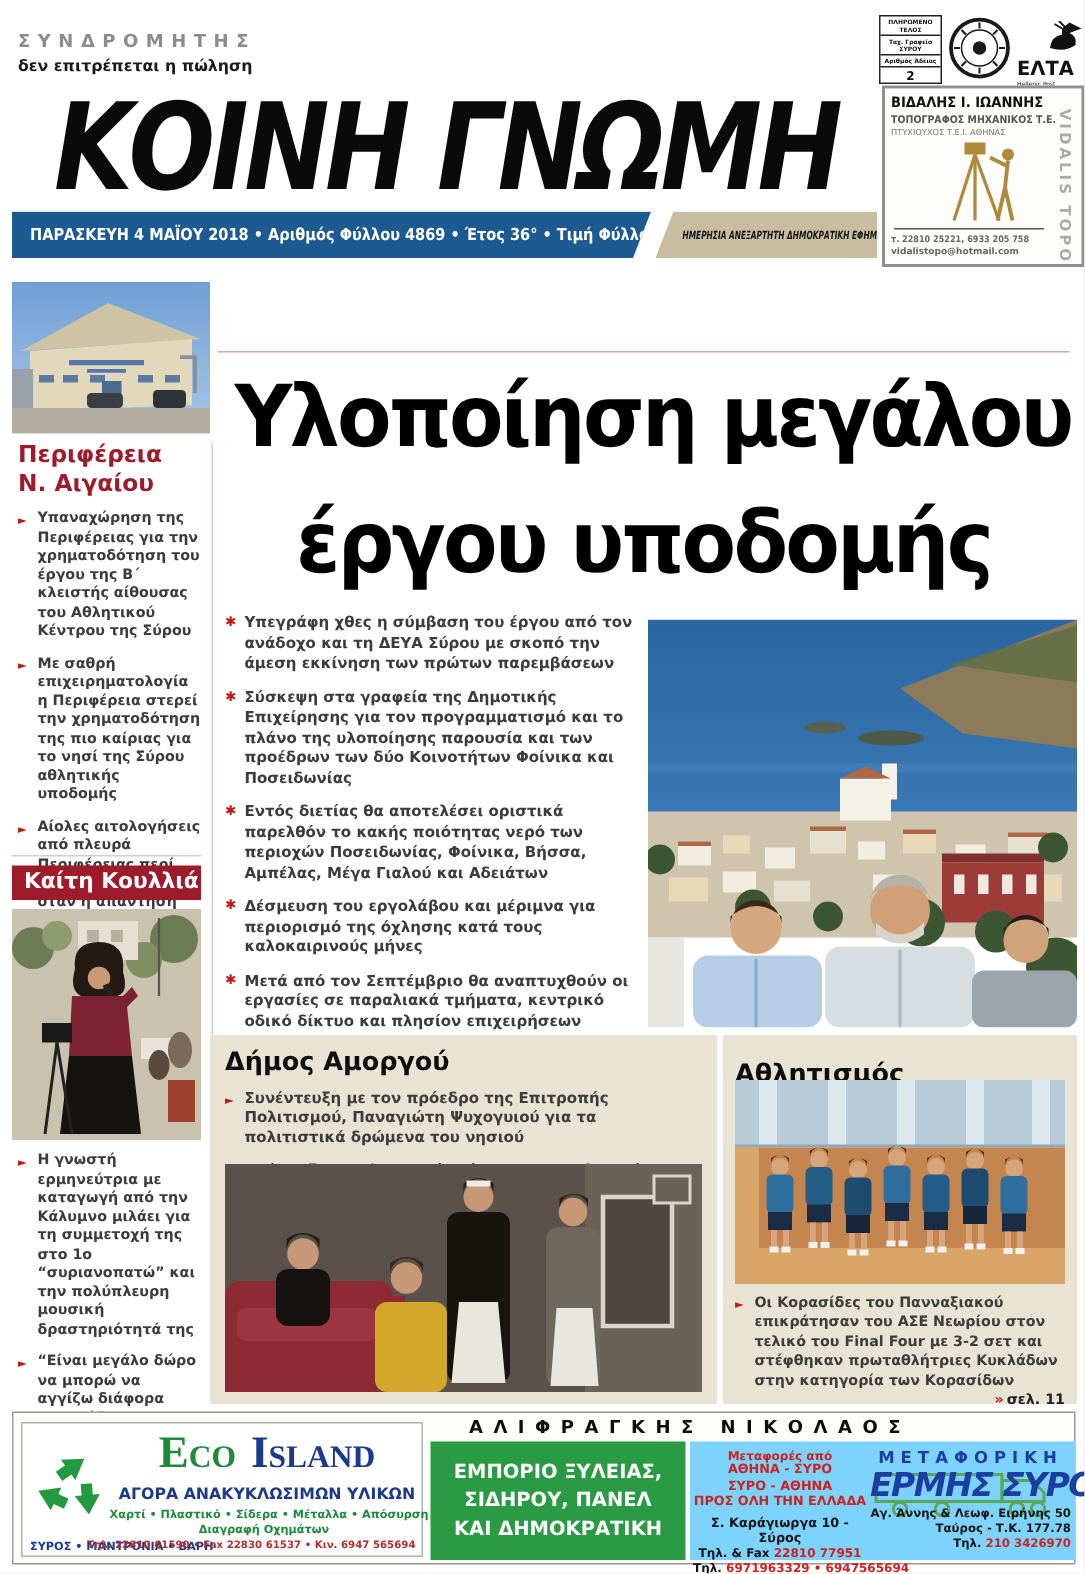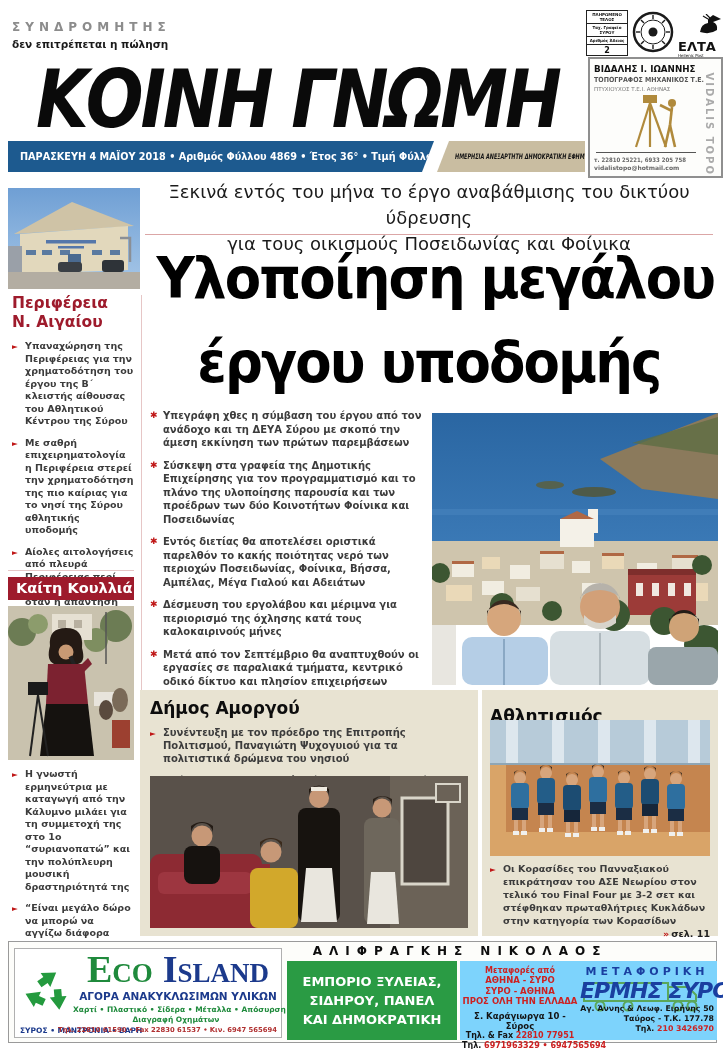--- a/index.html
+++ b/index.html
@@ -82,21 +82,21 @@
   .sports-box{left:482px;top:690px;width:236px;height:246px;background:#e8e3d2;box-sizing:border-box;padding:16px 8px;}
   .sports-photo{position:absolute;left:8px;top:30px;width:220px;height:136px;}
   .sports-bullets{position:absolute;left:8px;top:172px;width:220px;font-size:9.5px;line-height:13px;}
 
   
   .footer-box{left:8px;top:941px;width:709px;height:102px;border:1px solid #9a9a9a;background:#fdfdfa;box-sizing:border-box;}
   .banner-title{left:250px;top:944px;width:420px;text-align:center;font-size:12px;font-weight:bold;
                 color:#0d0d0d;letter-spacing:7px;white-space:nowrap;}
   .eco{left:14px;top:948px;width:268px;height:90px;background:#fff;border:1px solid #b0b0b0;box-sizing:border-box;}
   .eco-brand{position:absolute;left:62px;top:2px;width:202px;text-align:center;
-             font-family:"Liberation Serif",serif;font-weight:bold;font-size:38px;line-height:36px;font-variant:small-caps;}
+             font-family:"Liberation Serif",serif;font-weight:bold;font-size:30px;line-height:36px;font-variant:small-caps;}
   .eco-w1{color:#1f8a3c;margin-right:10px;}
   .eco-w2{color:#1c3a8c;}
   .eco-head{position:absolute;left:62px;top:41px;width:202px;text-align:center;font-size:10.5px;font-weight:bold;color:#1c3a8c;white-space:nowrap;}
   .eco-mat{position:absolute;left:58px;top:56px;width:206px;text-align:center;font-size:7.5px;font-weight:bold;color:#1f8a3c;white-space:nowrap;}
   .eco-mat2{position:absolute;left:58px;top:66px;width:206px;text-align:center;font-size:7.5px;font-weight:bold;color:#1f8a3c;}
   .eco-loc{position:absolute;left:5px;top:77px;font-size:7.5px;font-weight:bold;color:#1c3a8c;white-space:nowrap;}
   .eco-phones{position:absolute;right:4px;top:77px;font-size:6.8px;font-weight:bold;color:#b03030;white-space:nowrap;}
   .eco-recycle{position:absolute;left:4px;top:14px;width:56px;height:58px;}
 
   .timber{left:287px;top:961px;width:170px;height:79px;background:#2a9b44;color:#fff;text-align:center;
@@ -182,24 +182,20 @@
     <div class="abs vid-mail">vidalistopo@hotmail.com</div>
   </div>
 
   <div class="abs datebar-blue">
     <span class="in">ΠΑΡΑΣΚΕΥΗ 4 ΜΑΪΟΥ 2018 • Αριθμός Φύλλου 4869 • Έτος 36° • Τιμή Φύλλου 0,50€</span>
   </div>
   <div class="abs datebar-tan">
     <span class="in">ΗΜΕΡΗΣΙΑ ΑΝΕΞΑΡΤΗΤΗ ΔΗΜΟΚΡΑΤΙΚΗ ΕΦΗΜΕΡΙΔΑ ΤΩΝ ΚΥΚΛΑΔΩΝ</span>
   </div>
 
-  <div class="abs kicker">
-    <div>Ξεκινά εντός του μήνα το έργο αναβάθμισης του δικτύου ύδρευσης</div>
-    <div>για τους οικισμούς Ποσειδωνίας και Φοίνικα</div>
-  </div>
   <div class="abs kicker-rule"></div>
   <div class="abs headline">
     <div>Υλοποίηση μεγάλου</div>
     <div>έργου υποδομής</div>
   </div>
 
   <ul class="abs blist lead-bullets">
     <li class="bl"><span class="mk">✱</span><span class="bt">Υπεγράφη χθες η σύμβαση του έργου από τον ανάδοχο και τη ΔΕΥΑ Σύρου με σκοπό την άμεση εκκίνηση των πρώτων παρεμβάσεων</span></li>
     <li class="bl"><span class="mk">✱</span><span class="bt">Σύσκεψη στα γραφεία της Δημοτικής Επιχείρησης για τον προγραμματισμό και το πλάνο της υλοποίησης παρουσία και των προέδρων των δύο Κοινοτήτων Φοίνικα και Ποσειδωνίας</span></li>
     <li class="bl"><span class="mk">✱</span><span class="bt">Εντός διετίας θα αποτελέσει οριστικά παρελθόν το κακής ποιότητας νερό των περιοχών Ποσειδωνίας, Φοίνικα, Βήσσα, Αμπέλας, Μέγα Γιαλού και Αδειάτων</span></li>

